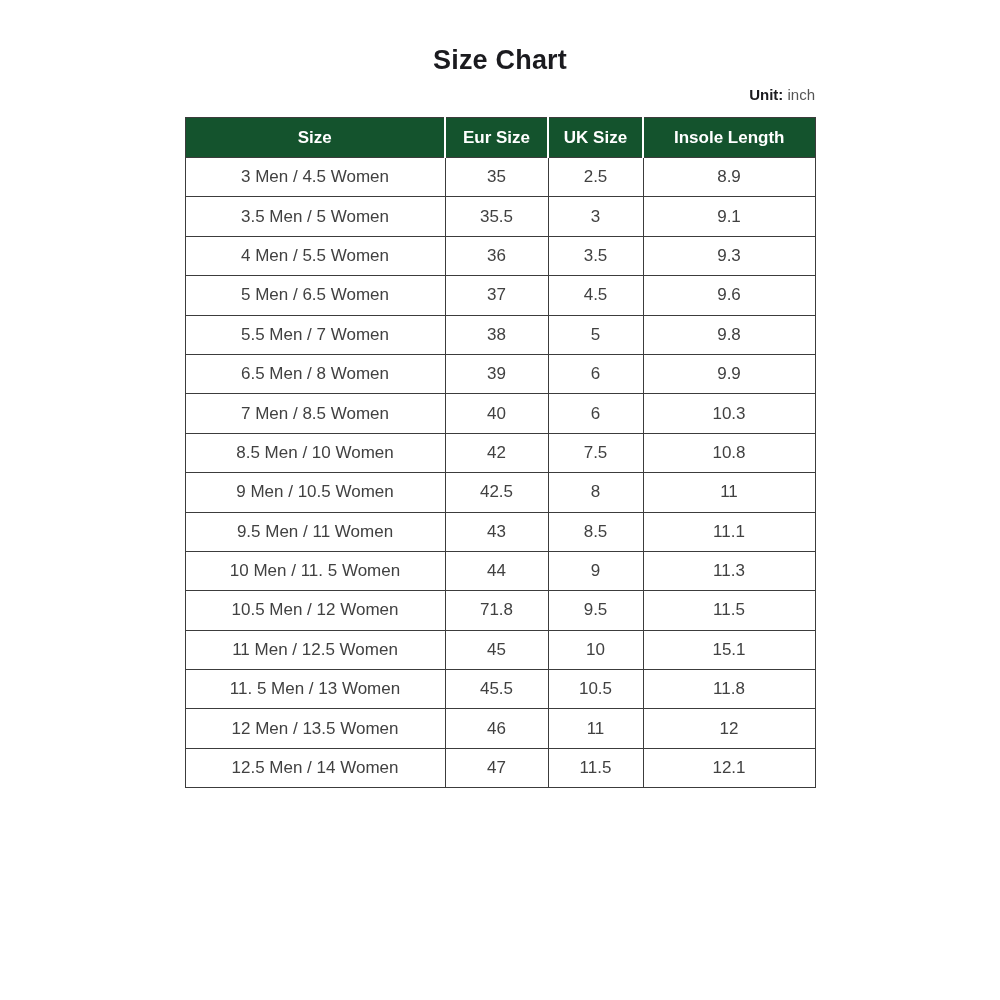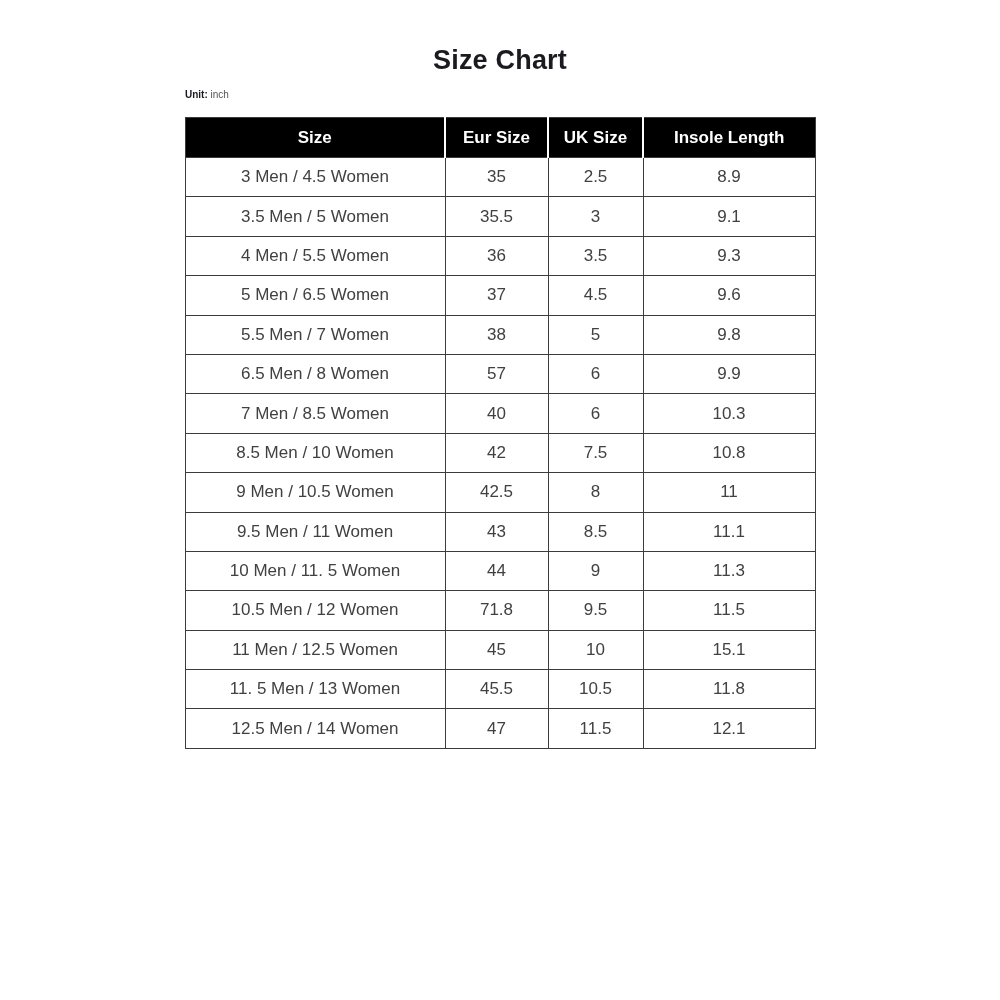--- a/index.html
+++ b/index.html
@@ -19,41 +19,41 @@
     text-align: center;
     font-size: 27px;
     font-weight: 700;
     color: #1b1b1f;
     letter-spacing: 0.2px;
     line-height: 32px;
   }
   .unit-line {
     width: 630px;
     margin: 10px auto 0 auto;
-    text-align: left;
-    font-size: 10px;
+    text-align: right;
+    font-size: 15px;
     color: #555555;
     line-height: 18px;
   }
   .unit-label {
     font-weight: 700;
     color: #1b1b1f;
   }
   table.size-table {
     width: 630px;
     margin: 13px auto 0 auto;
     border-collapse: collapse;
     table-layout: fixed;
   }
   table.size-table col.col-size   { width: 260px; }
   table.size-table col.col-eur    { width: 103px; }
   table.size-table col.col-uk     { width: 95px; }
   table.size-table col.col-insole { width: 172px; }
   table.size-table th {
-    background: #000000;
+    background: #14532d;
     color: #ffffff;
     font-size: 17px;
     font-weight: 700;
     height: 40px;
     text-align: center;
     vertical-align: middle;
     border-right: 2px solid #ffffff;
     border-bottom: 1px solid #3c3c3c;
   }
   table.size-table th:last-child { border-right: none; }
@@ -121,21 +121,21 @@
           <td>9.6</td>
         </tr>
         <tr>
           <td>5.5 Men / 7 Women</td>
           <td>38</td>
           <td>5</td>
           <td>9.8</td>
         </tr>
         <tr>
           <td>6.5 Men / 8 Women</td>
-          <td>57</td>
+          <td>39</td>
           <td>6</td>
           <td>9.9</td>
         </tr>
         <tr>
           <td>7 Men / 8.5 Women</td>
           <td>40</td>
           <td>6</td>
           <td>10.3</td>
         </tr>
         <tr>
@@ -174,20 +174,26 @@
           <td>10</td>
           <td>15.1</td>
         </tr>
         <tr>
           <td>11. 5 Men / 13 Women</td>
           <td>45.5</td>
           <td>10.5</td>
           <td>11.8</td>
         </tr>
         <tr>
+          <td>12 Men / 13.5 Women</td>
+          <td>46</td>
+          <td>11</td>
+          <td>12</td>
+        </tr>
+        <tr>
           <td>12.5 Men / 14 Women</td>
           <td>47</td>
           <td>11.5</td>
           <td>12.1</td>
         </tr>
       </tbody>
   </table>
 
 </div>
 

